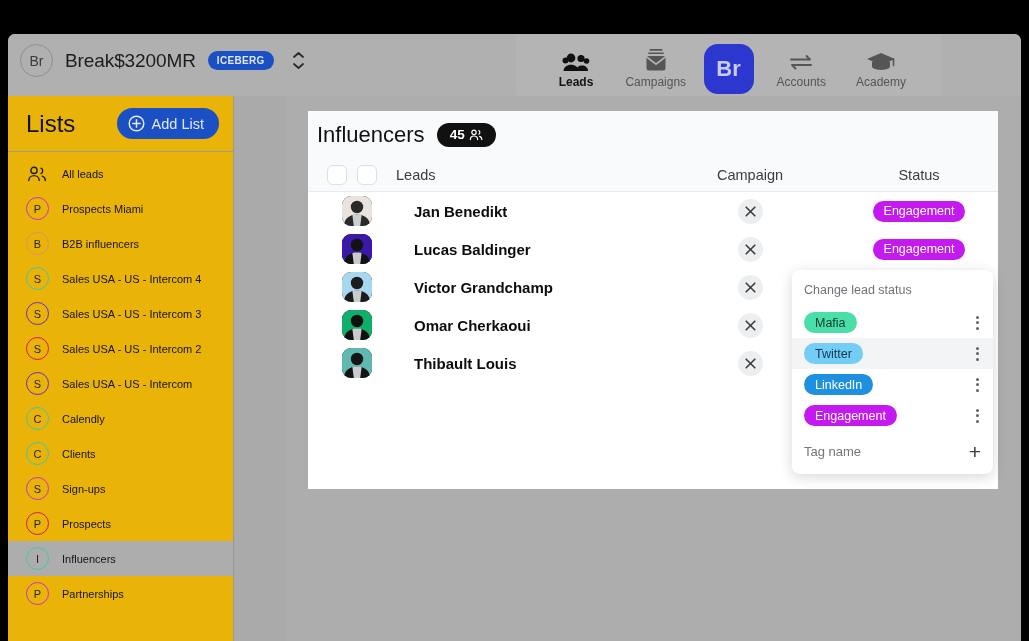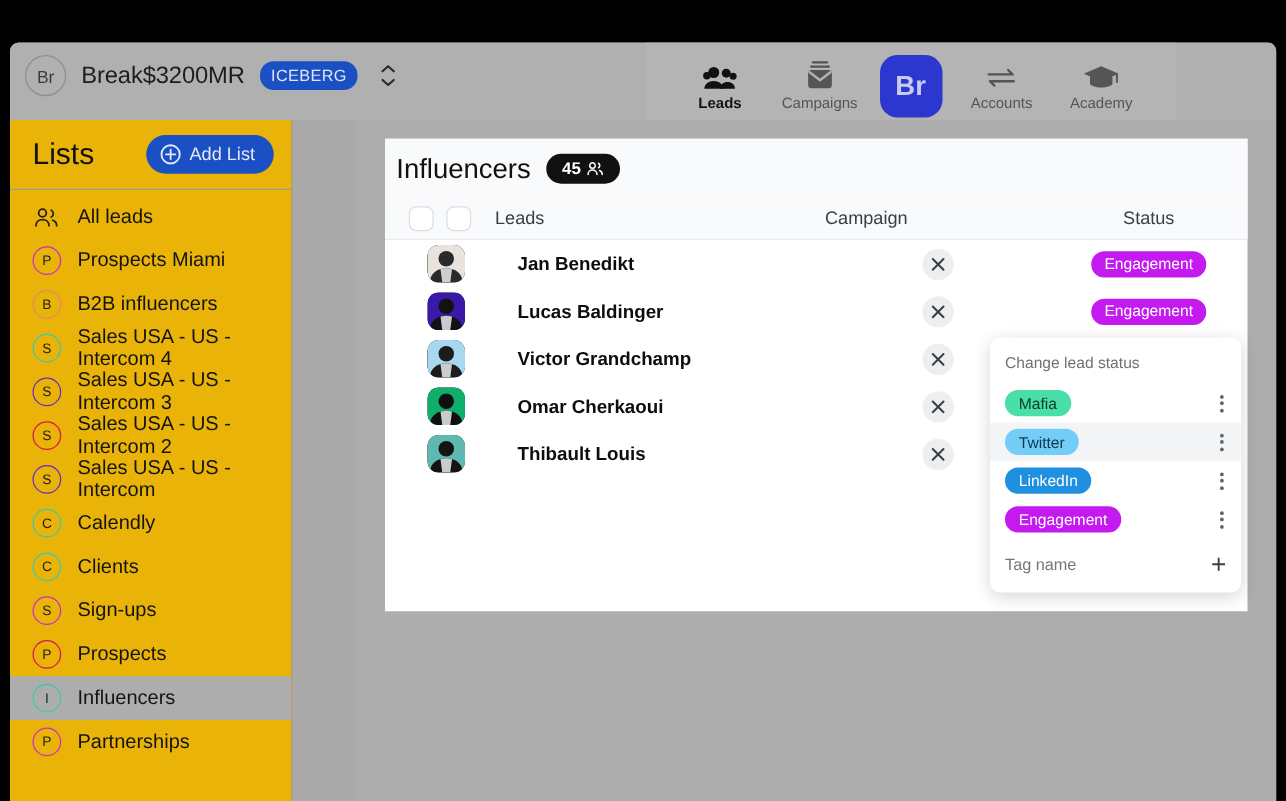--- a/index.html
+++ b/index.html
@@ -41,21 +41,21 @@
     width: 33px; height: 33px; border-radius: 50%;
     border: 1px solid #8e8e8e;
     display: flex; align-items: center; justify-content: center;
     font-size: 14px; color: #3b3b3b;
   }
   .brand-name {
     font-size: 19px; color: #1d1d1d; letter-spacing: -0.1px;
   }
   .brand-tag {
     background: #1b4fc4; color: #dfe6f6;
-    font-size: 13px; font-weight: normal; letter-spacing: 0.3px;
+    font-size: 10px; font-weight: bold; letter-spacing: 0.3px;
     padding: 4px 9px 4px 9px; border-radius: 11px;
   }
   .stepper {
     display: flex; flex-direction: column; align-items: center; gap: 3px;
     margin-left: 6px; cursor: pointer;
   }
   .stepper svg { display: block; }
 
   
   .navpill {
@@ -99,21 +99,21 @@
     border-radius: 18px; height: 31px; padding: 0 15px 0 11px;
     display: flex; align-items: center; gap: 7px;
     font-size: 14.5px; cursor: pointer; border: none;
   }
   .sidelist { padding-top: 4px; }
   .sideitem {
     height: 35px; display: flex; align-items: center; gap: 13px;
     padding-left: 18px; cursor: pointer;
   }
   .sideitem.selected { background: #adadad; }
-  .sideitem .label { font-size: 16px; color: #141414; }
+  .sideitem .label { font-size: 11px; color: #141414; }
   .ring {
     width: 23px; height: 23px; border-radius: 50%;
     border: 1.6px solid #888; display: flex;
     align-items: center; justify-content: center;
     font-size: 11px; color: #1f1f1f; flex: 0 0 auto;
   }
   .allicon { width: 23px; display:flex; align-items:center; justify-content:center; flex:0 0 auto;}
 
   
   .main {
@@ -143,21 +143,21 @@
     background: #f9fafb; border-bottom: 1px solid #e8eaed;
     font-size: 14.5px; color: #3a3d42;
   }
   .cb {
     width: 20px; height: 20px; border-radius: 6px;
     border: 1.6px solid #dcdfe3; background: #fff;
     cursor: pointer; flex: 0 0 auto;
   }
   .col-sel { width: 88px; display: flex; align-items: center; gap: 10px; padding-left: 19px; }
   .col-leads { flex: 1; }
-  .col-camp { width: 180px; text-align: left; }
+  .col-camp { width: 180px; text-align: center; }
   .col-status { width: 158px; text-align: center; }
 
   .row {
     height: 38px; display: flex; align-items: center;
     font-size: 15px; color: #0d0d0d;
   }
   .avatar {
     width: 30px; height: 30px; border-radius: 9px;
     flex: 0 0 auto; margin-left: 15px; overflow: hidden;
     position: relative; background: #111;

